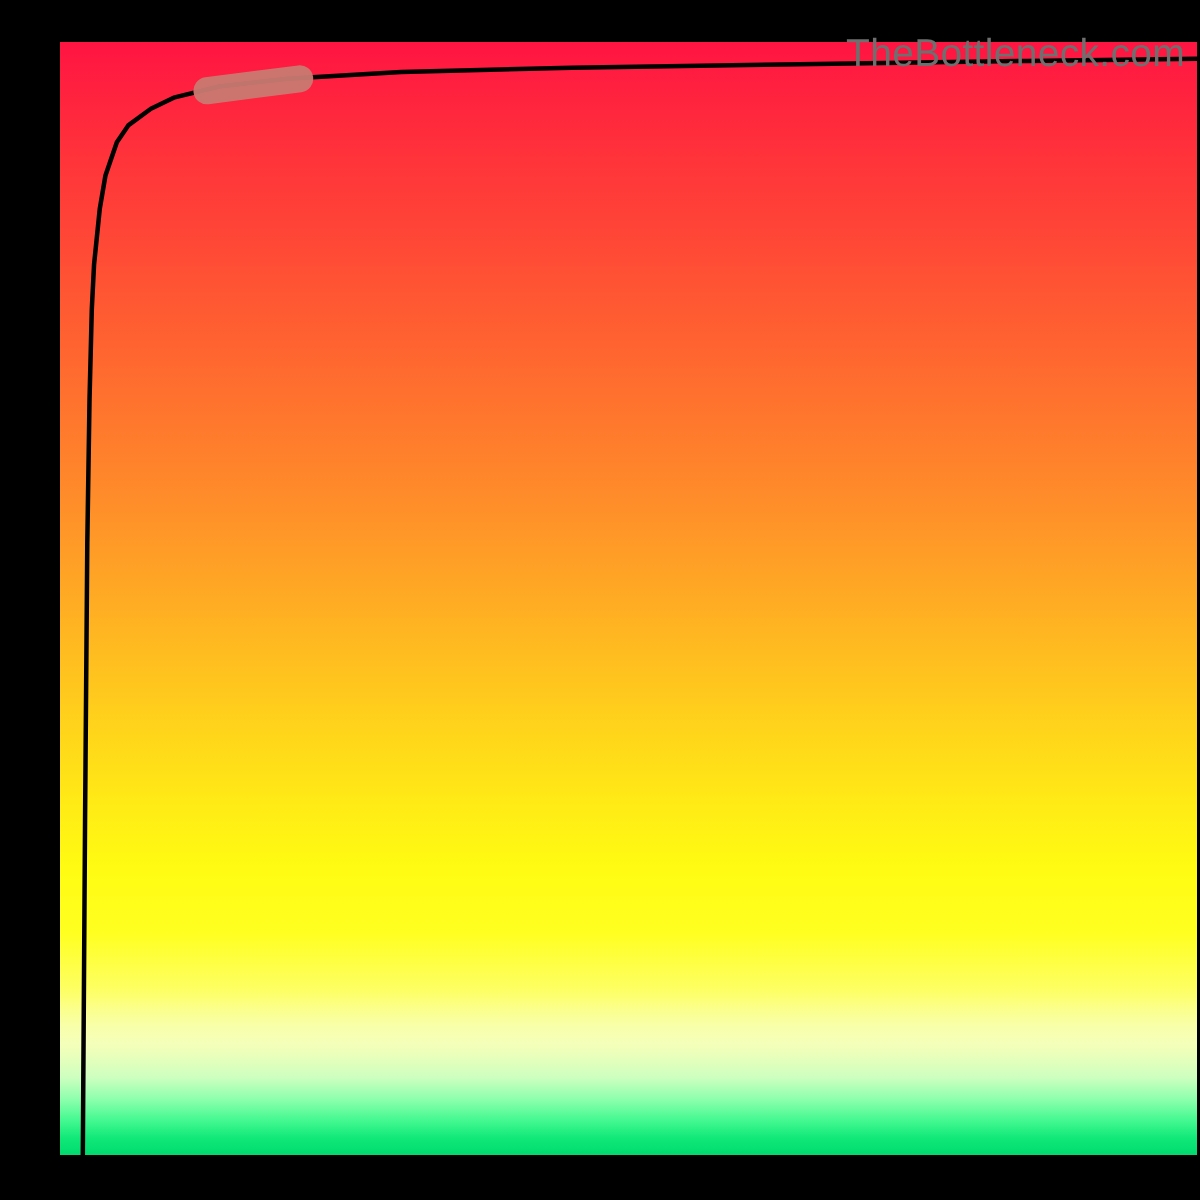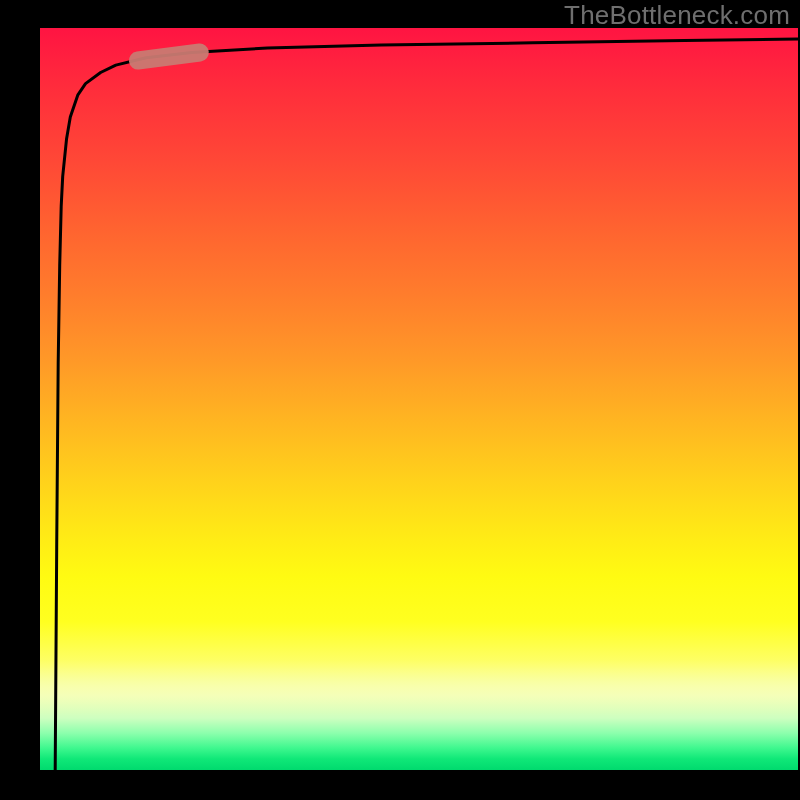--- a/index.html
+++ b/index.html
@@ -10,21 +10,21 @@
     background: #000;
     overflow: hidden;
   }
   .stage {
     position: relative;
     width: 800px;
     height: 800px;
   }
   .watermark {
     position: absolute;
-    top: 0;
+    top: 20px;
     right: 10px;
     font-family: Arial, Helvetica, sans-serif;
     font-size: 26px;
     color: #6f6f6f;
     letter-spacing: 0.2px;
     z-index: 30;
   }
   
   .plot {
     position: absolute;

